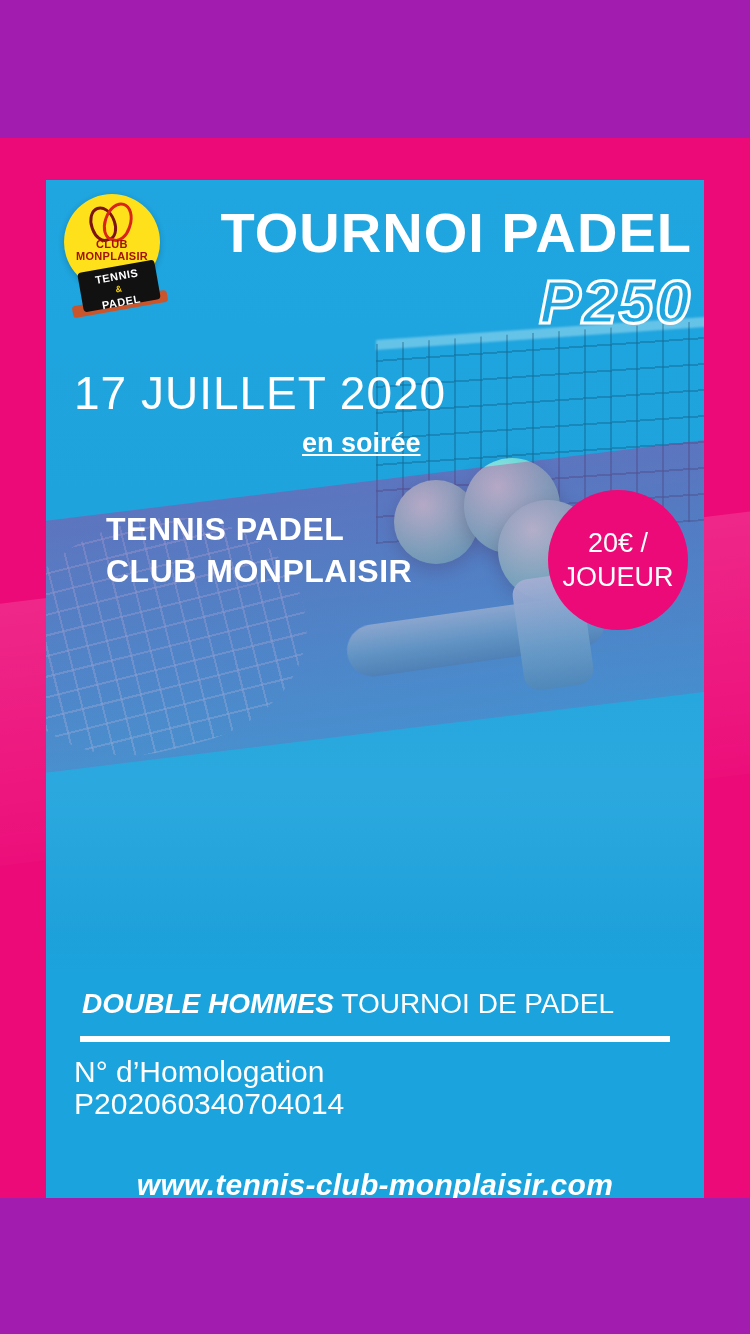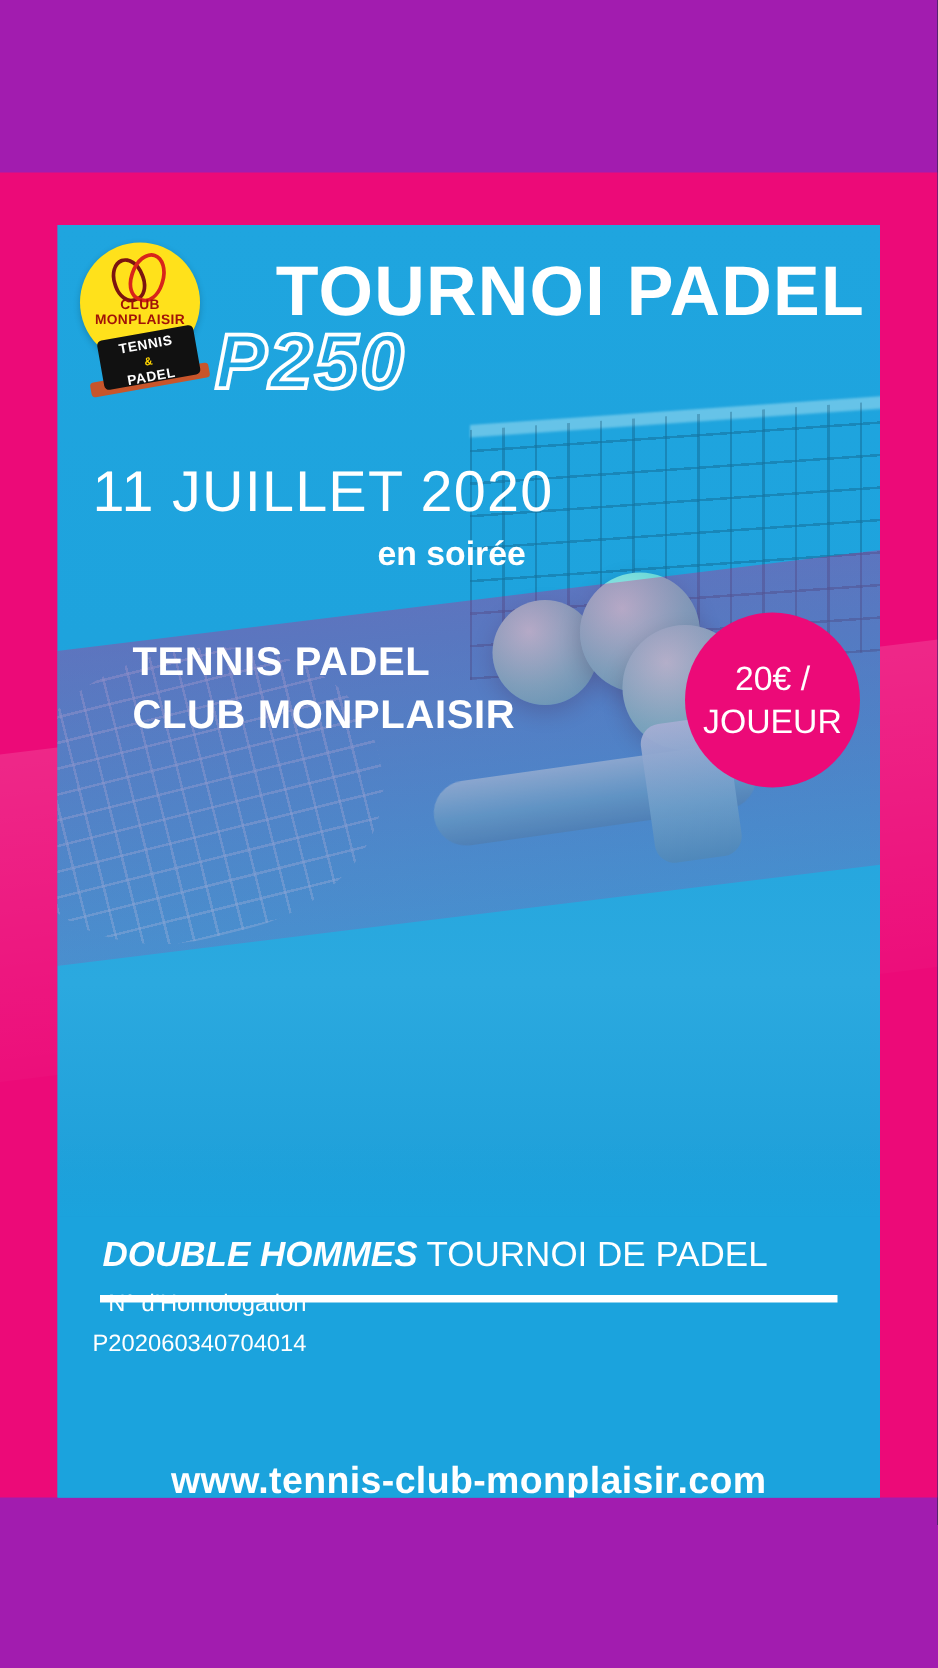--- a/index.html
+++ b/index.html
@@ -266,23 +266,23 @@
     font-size: 56px;
     font-weight: bold;
     letter-spacing: 1px;
     line-height: 62px;
     white-space: nowrap;
     text-align: right;
   }
   #title-sub {
     position: absolute;
     left: 126px;
-    top: 74px;
+    top: 86px;
     width: 520px;
-    text-align: left;
+    text-align: right;
     font-size: 62px;
     font-style: italic;
     font-weight: bold;
     letter-spacing: 2px;
     color: transparent;
     -webkit-text-stroke: 3px #ffffff;
     text-shadow: 0 0 0 rgba(0,0,0,0);
   }
   #date {
     position: absolute;
@@ -292,20 +292,21 @@
     font-size: 46px;
     letter-spacing: 1px;
   }
   #evening {
     position: absolute;
     left: 256px;
     top: 248px;
     color: #fff;
     font-size: 27px;
     font-weight: bold;
+    text-decoration: underline;
   }
   #club-name {
     position: absolute;
     left: 60px;
     top: 328px;
     color: #fff;
     font-size: 32px;
     font-weight: bold;
     line-height: 42px;
     letter-spacing: 0.5px;
@@ -355,25 +356,24 @@
     position: absolute;
     left: 34px;
     top: 856px;
     width: 590px;
     height: 6px;
     background: #fff;
   }
   #homolog {
     position: absolute;
     left: 28px;
-    top: 848px;
-    color: #fff;
-    font-size: 19px;
+    top: 876px;
+    color: #fff;
+    font-size: 30px;
     line-height: 32px;
-    text-align: right;
   }
   #inscription {
     position: absolute;
     right: 28px;
     top: 868px;
     width: 330px;
     text-align: right;
     color: #fff;
     font-size: 23px;
     line-height: 32px;
@@ -381,20 +381,21 @@
   #website {
     position: absolute;
     left: 0;
     top: 988px;
     width: 100%;
     text-align: center;
     color: #fff;
     font-size: 30px;
     font-weight: bold;
     letter-spacing: 0.3px;
+    font-style: italic;
   }
 </style>
 </head>
 <body>
 
 <div id="screen">
 
   <div id="poster">
     <div class="frame-sheen"></div>
 
@@ -430,21 +431,21 @@
           <div class="logo-ribbon-text">
             <div>TENNIS</div>
             <div class="amp">&amp;</div>
             <div>PADEL</div>
           </div>
         </div>
 
         <div id="title-main">TOURNOI PADEL</div>
         <div id="title-sub">P250</div>
 
-        <div id="date">11 JUILLET 2020</div>
+        <div id="date">17 JUILLET 2020</div>
         <div id="evening">en soirée</div>
 
         <div id="club-name">
           <div>TENNIS PADEL</div>
           <div>CLUB MONPLAISIR</div>
         </div>
 
 
         <div id="price-badge">
           <div>20€ /</div>

